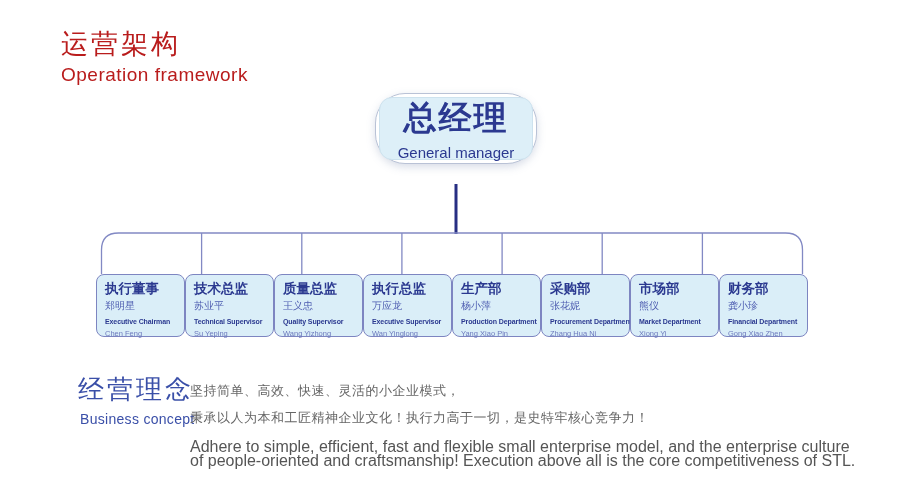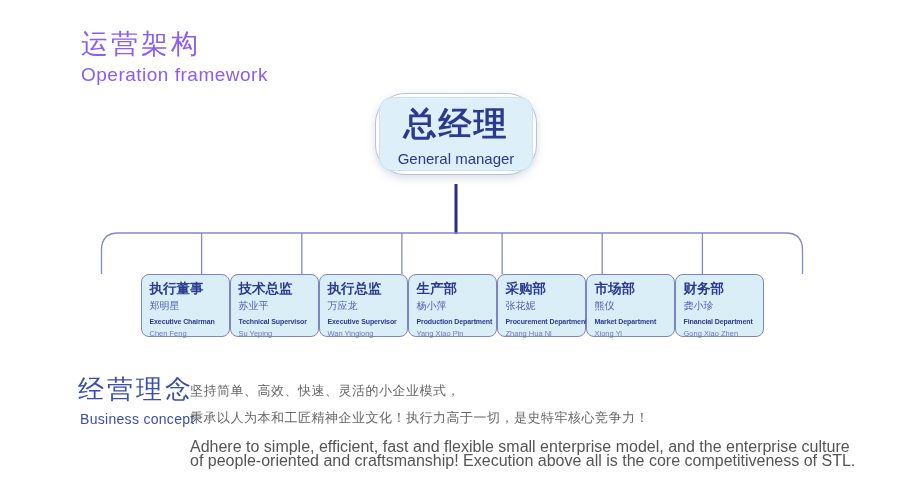--- a/index.html
+++ b/index.html
@@ -9,28 +9,28 @@
     width: 900px; height: 477px;
   }
   .canvas {
     position: relative;
     width: 900px; height: 477px;
     background: #ffffff;
     overflow: hidden;
   }
 
   
-  .page-header { position: absolute; left: 81px; top: 26px; color: #8b5cf6; }
+  .page-header { position: absolute; left: 61px; top: 26px; color: #b91c1c; }
   .page-title-zh { font-size: 27px; letter-spacing: 3px; font-weight: 400; }
   .page-title-en { font-size: 19px; margin-top: 2px; letter-spacing: 0.5px; }
 
   
   .gm-box {
     position: absolute; left: 375px; top: 93px;
-    width: 162px; height: 82px;
+    width: 162px; height: 71px;
     background: #ffffff;
     border: 1px solid #b9c2d6;
     border-radius: 30px;
     padding: 3px;
     box-shadow: 0 3px 8px rgba(110,130,170,0.28);
   }
   .gm-inner {
     width: 100%; height: 100%;
     background: #ddeff8;
     border: 1px solid #cde2ee;
@@ -105,20 +105,26 @@
       <div class="dept-en">Executive Chairman</div>
       <div class="name-en">Chen Feng</div>
     </div>
       <div class="dept-box">
       <div class="dept-zh">技术总监</div>
       <div class="name-zh">苏业平</div>
       <div class="dept-en">Technical Supervisor</div>
       <div class="name-en">Su Yeping</div>
     </div>
       <div class="dept-box">
+      <div class="dept-zh">质量总监</div>
+      <div class="name-zh">王义忠</div>
+      <div class="dept-en">Quality Supervisor</div>
+      <div class="name-en">Wang Yizhong</div>
+    </div>
+      <div class="dept-box">
       <div class="dept-zh">执行总监</div>
       <div class="name-zh">万应龙</div>
       <div class="dept-en">Executive Supervisor</div>
       <div class="name-en">Wan Yinglong</div>
     </div>
       <div class="dept-box">
       <div class="dept-zh">生产部</div>
       <div class="name-zh">杨小萍</div>
       <div class="dept-en">Production Department</div>
       <div class="name-en">Yang Xiao Pin</div>

